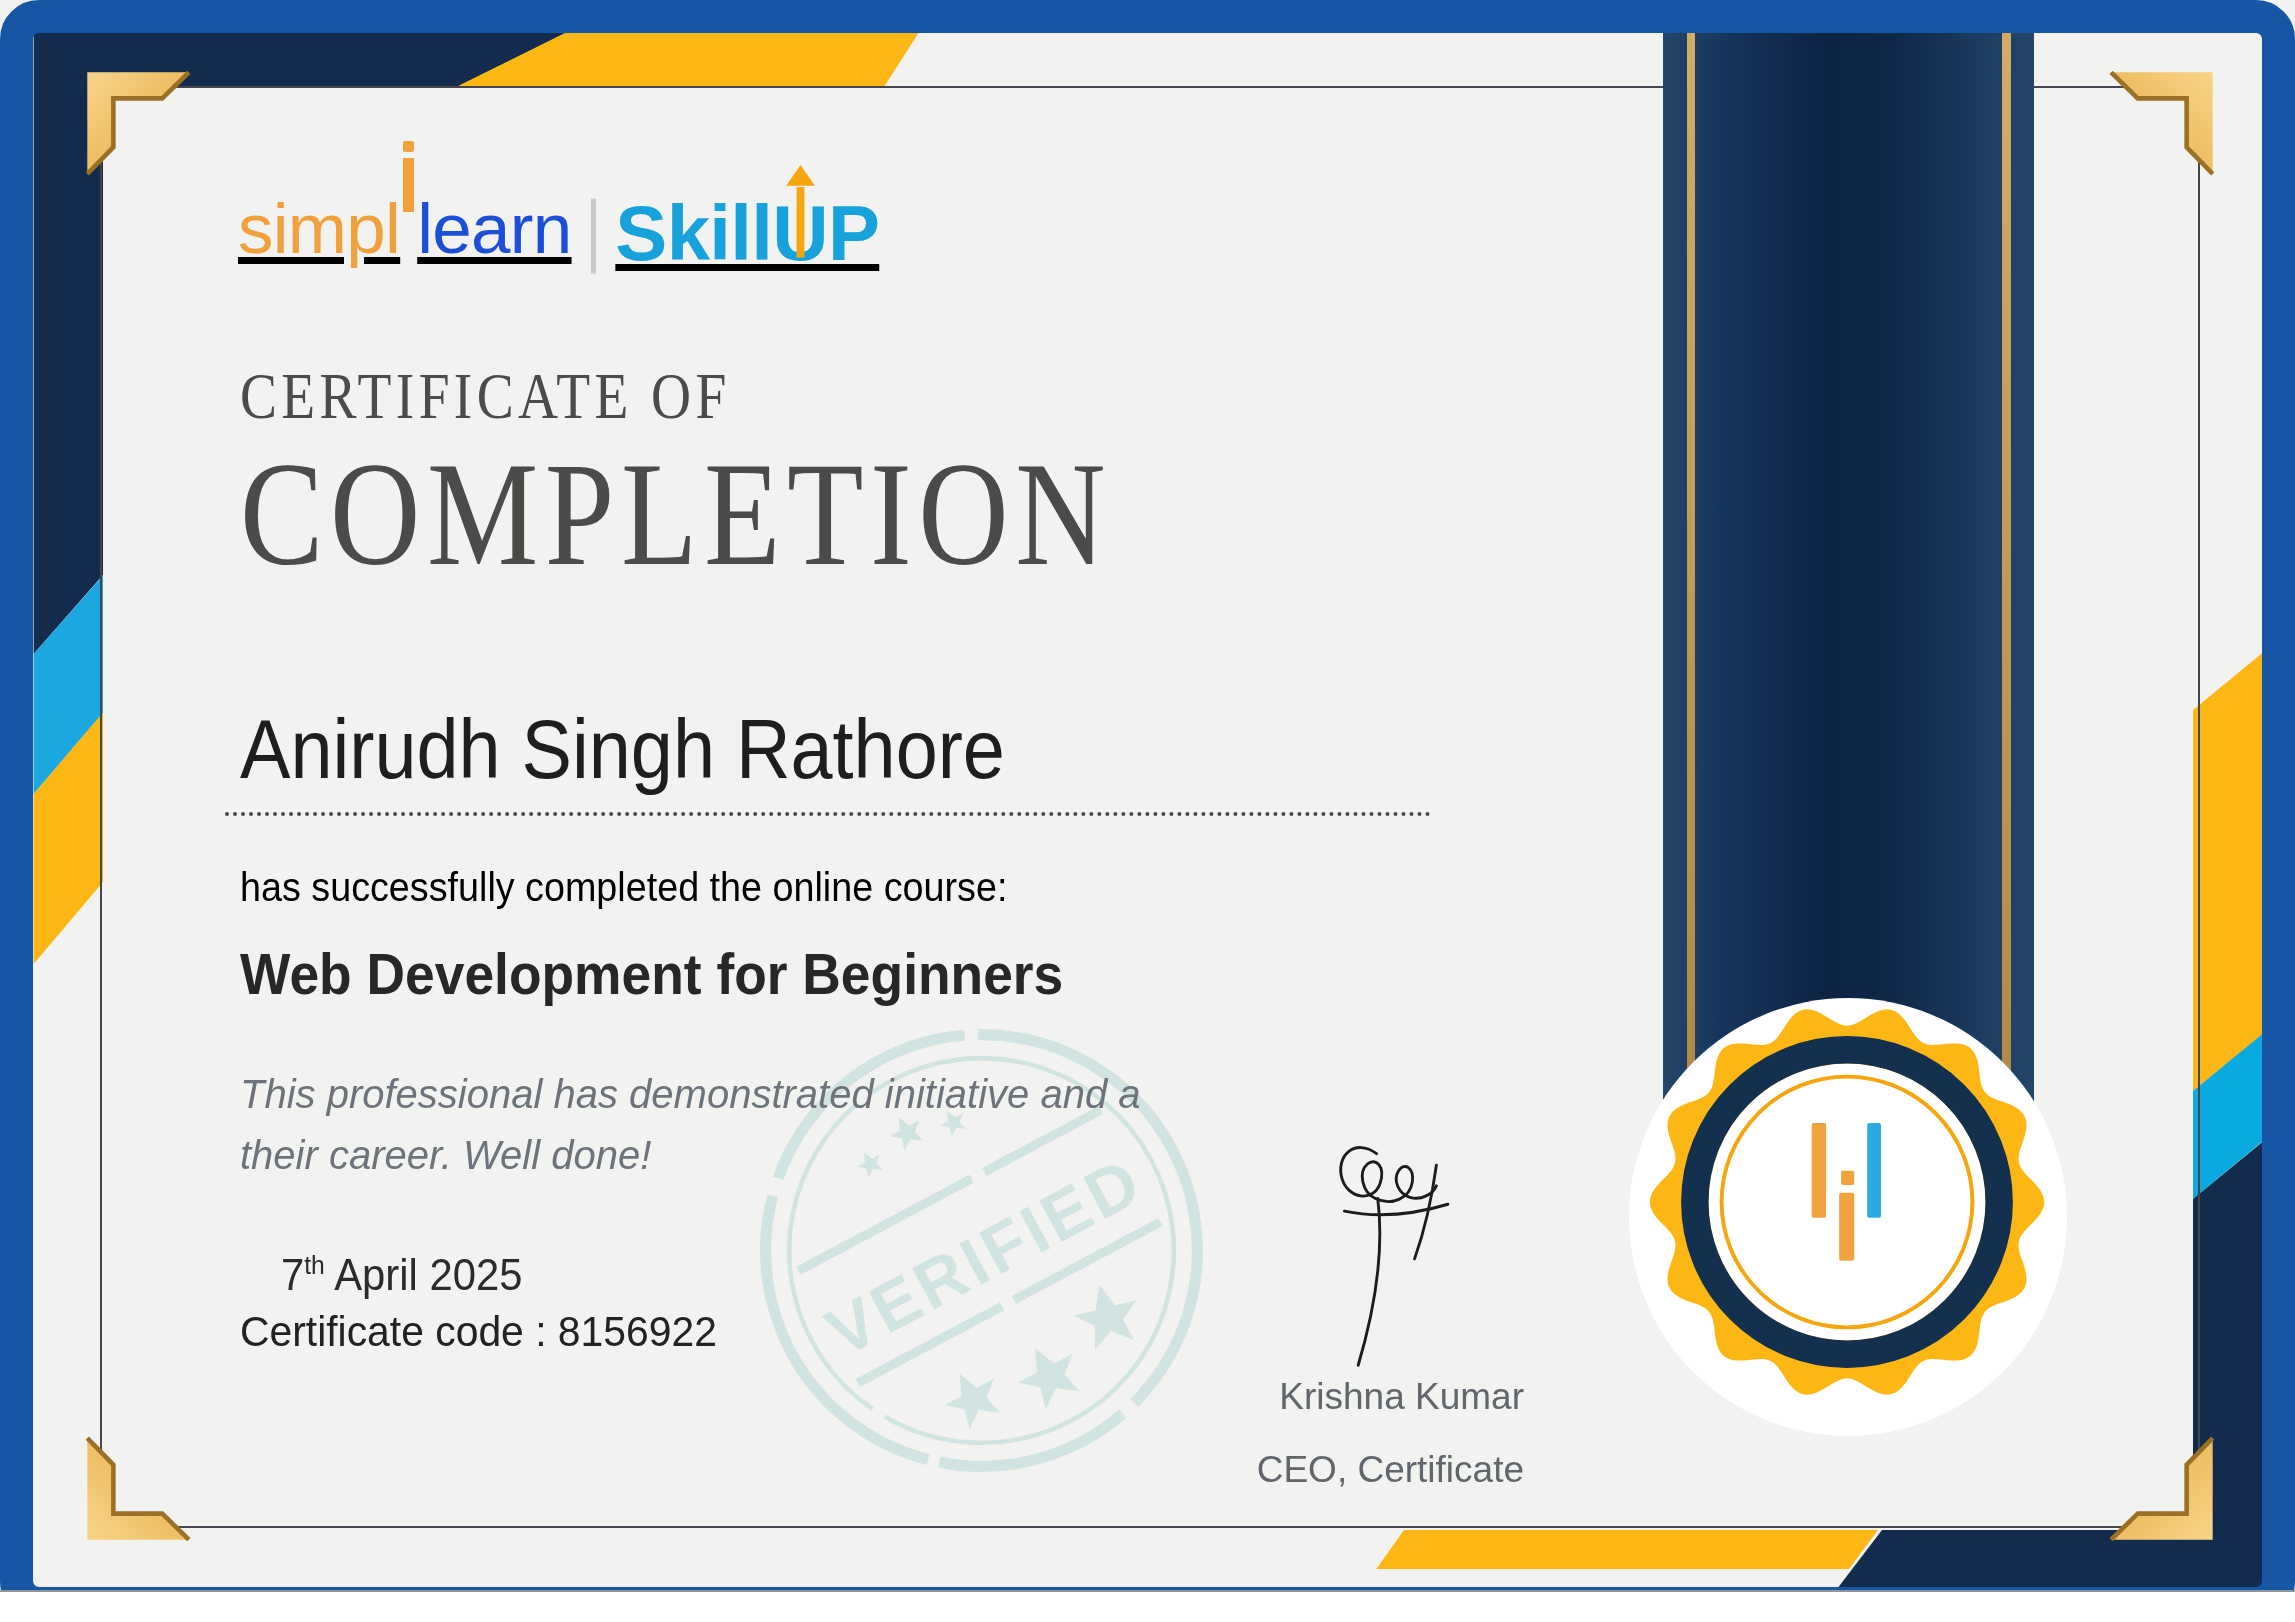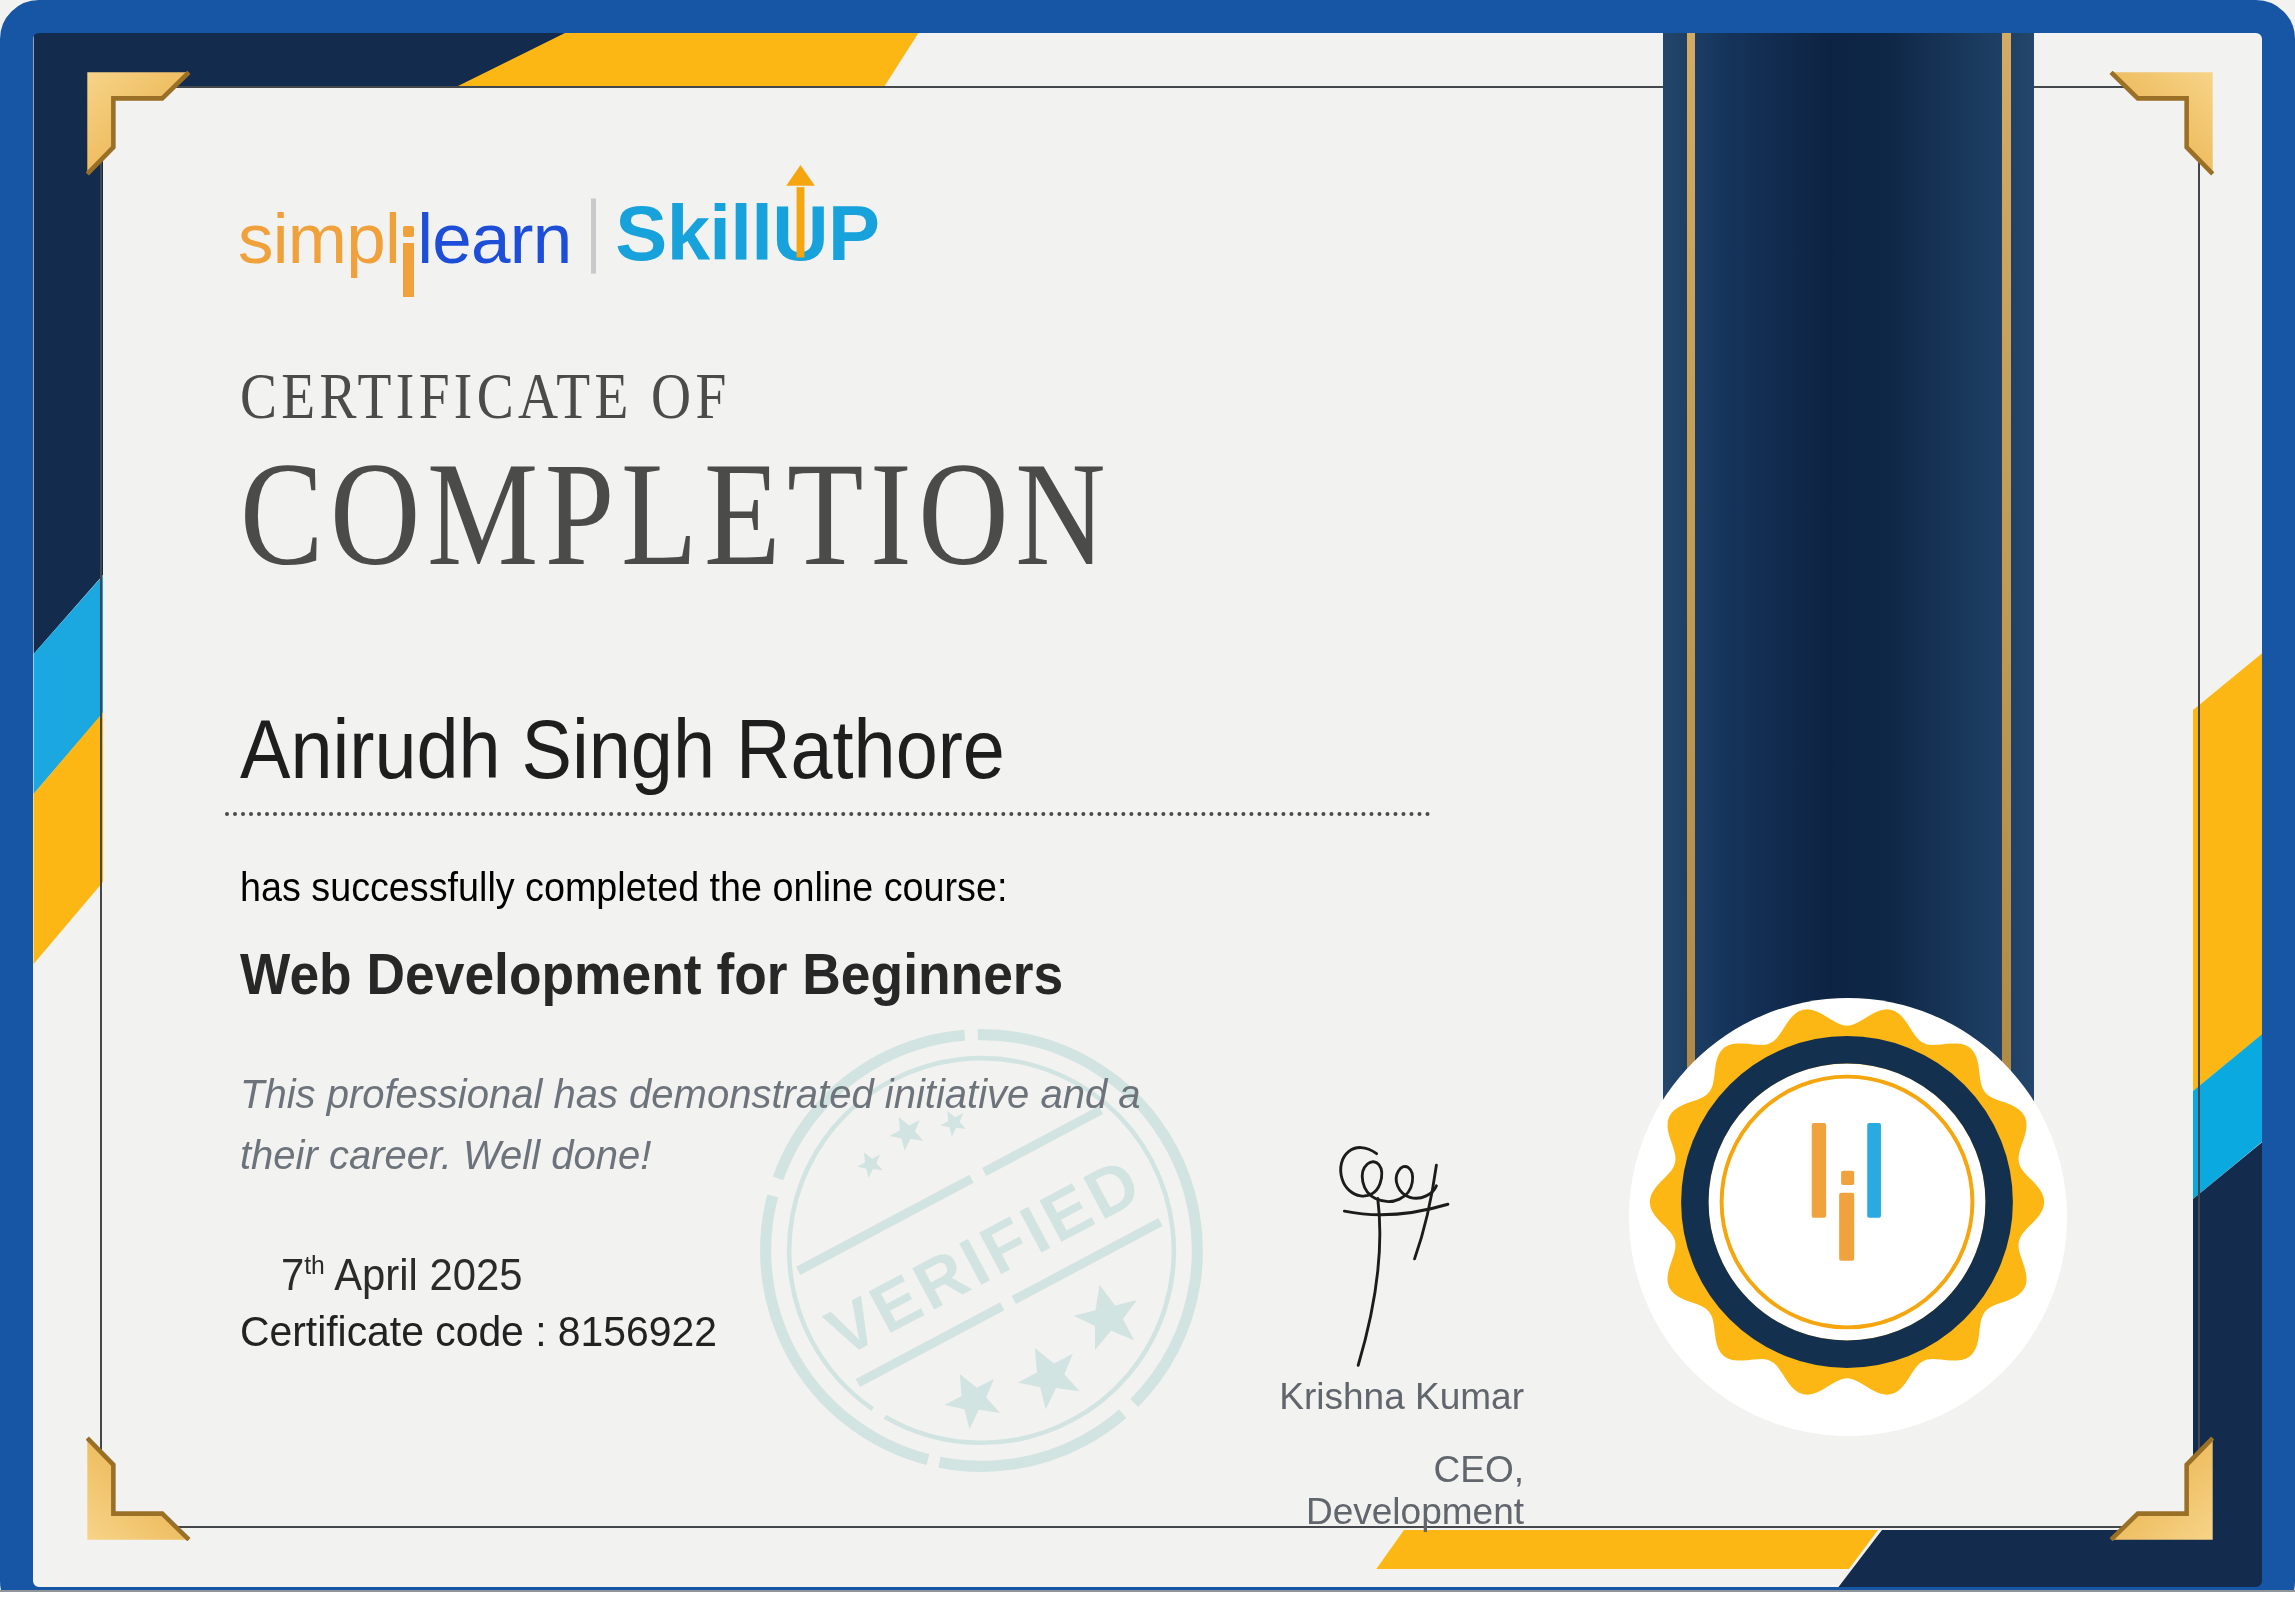--- a/index.html
+++ b/index.html
@@ -36,21 +36,21 @@
   .br-tr{left:2100px;top:71px;transform:scaleX(-1);}
   .br-bl{left:86px;top:1427px;transform:scaleY(-1);}
   .br-br{left:2100px;top:1427px;transform:scale(-1,-1);}
   
   .stamp{position:absolute;left:746px;top:1015px;z-index:3;}
   
   .sx84{display:inline-block;transform:scaleX(.84);transform-origin:left center;white-space:nowrap;}
   .sx90{display:inline-block;transform:scaleX(.90);transform-origin:left center;white-space:nowrap;}
   .sx92{display:inline-block;transform:scaleX(.92);transform-origin:left center;white-space:nowrap;}
   .sx95{display:inline-block;transform:scaleX(.95);transform-origin:left center;white-space:nowrap;}
-  .logo{position:absolute;left:238px;top:188px;display:flex;align-items:flex-end;z-index:6;}
+  .logo{position:absolute;left:238px;top:188px;display:flex;align-items:flex-start;z-index:6;text-decoration:underline;}
   .logo .simpl{font-size:71px;color:#f0a13c;letter-spacing:-0.7px;}
   .logo .learn{font-size:71px;color:#1d4ed8;letter-spacing:-0.7px;}
   .i-mark{position:relative;display:inline-block;width:17px;height:6.5px;}
   .i-mark .dot{position:absolute;left:2.6px;top:-47px;width:11px;height:11px;background:#f0a13c;border-radius:2px;}
   .i-mark .bar{position:absolute;left:2.6px;top:-30px;width:11px;height:54px;background:#f0a13c;}
   .logo .divider{width:4.6px;height:75px;background:#c7c9cb;margin:0 19.6px;align-self:center;transform:translateY(2.6px);}
   .skillup{position:relative;font-size:78px;font-weight:bold;color:#18a2dc;letter-spacing:-0.7px;}
   .skillup .arrow{position:absolute;right:64px;top:-23.5px;width:29px;height:99px;}
   .title-block{position:absolute;left:240px;top:358px;z-index:6;color:#4b4b49;}
   .title-1{font-family:"Liberation Serif",serif;font-size:66px;letter-spacing:5.2px;}
@@ -194,21 +194,21 @@
     <div class="sign">
       <svg class="sig-svg" width="209" height="230" viewBox="0 0 320 400">
         <g fill="none" stroke="#1c1c1c" stroke-width="5" stroke-linecap="round">
           <path d="M148,22 C110,-6 76,26 88,66 C98,100 142,108 154,74 C164,44 146,28 132,40 C116,54 122,88 146,100 C176,114 206,98 210,72 C214,46 196,36 186,52 C176,68 186,92 206,98 C226,104 246,92 252,78"></path>
           <path d="M252,42 C244,100 230,160 214,205"></path>
           <path d="M92,122 C150,134 212,128 272,110"></path>
           <path d="M150,100 C160,180 150,275 116,390"></path>
         </g>
       </svg>
       <div class="s-name">Krishna Kumar</div>
-      <div class="s-role">CEO, Development</div>
+      <div class="s-role">CEO, Certificate</div>
     </div>
 
     <div class="ribbon">
       <div class="stripe st-l"></div>
       <div class="stripe st-r"></div>
     </div>
     <div class="halo"></div>
     <svg class="badge" width="418" height="418" viewBox="0 0 640 640">
       <path d="M622.0,320.0L621.1,326.8L618.6,333.4L614.7,339.9L609.8,346.1L604.2,352.0L598.5,357.7L593.2,363.3L588.7,368.8L585.3,374.3L583.2,380.1L582.6,386.2L583.2,392.6L584.9,399.5L587.3,406.9L590.0,414.5L592.4,422.2L594.2,430.0L594.9,437.5L594.3,444.6L592.1,451.0L588.4,456.7L583.2,461.7L576.9,465.8L569.8,469.2L562.2,472.2L554.6,474.8L547.4,477.5L540.9,480.5L535.4,484.0L531.1,488.3L527.9,493.5L525.6,499.7L524.2,506.6L523.1,514.2L522.2,522.2L521.1,530.3L519.3,538.0L516.7,545.1L513.0,551.2L508.3,556.1L502.5,559.7L495.7,561.9L488.2,562.8L480.3,562.8L472.2,562.2L464.2,561.3L456.5,560.6L449.4,560.5L442.9,561.3L437.1,563.3L432.0,566.5L427.3,571.1L423.0,576.7L418.8,583.1L414.5,590.0L409.9,596.7L405.0,602.9L399.5,608.2L393.6,612.1L387.2,614.4L380.4,615.1L373.4,614.1L366.2,611.8L359.1,608.3L352.0,604.2L345.2,599.9L338.6,596.0L332.3,592.8L326.1,590.7L320.0,590.0L313.9,590.7L307.7,592.8L301.4,596.0L294.8,599.9L288.0,604.2L280.9,608.3L273.8,611.8L266.6,614.1L259.6,615.1L252.8,614.4L246.4,612.1L240.5,608.2L235.0,602.9L230.1,596.7L225.5,590.0L221.2,583.1L217.0,576.7L212.7,571.1L208.0,566.5L202.9,563.3L197.1,561.3L190.6,560.5L183.5,560.6L175.8,561.3L167.8,562.2L159.7,562.8L151.8,562.8L144.3,561.9L137.5,559.7L131.7,556.1L127.0,551.2L123.3,545.1L120.7,538.0L118.9,530.3L117.8,522.2L116.9,514.2L115.8,506.6L114.4,499.7L112.1,493.5L108.9,488.3L104.6,484.0L99.1,480.5L92.6,477.5L85.4,474.8L77.8,472.2L70.2,469.2L63.1,465.8L56.8,461.7L51.6,456.7L47.9,451.0L45.7,444.6L45.1,437.5L45.8,430.0L47.6,422.2L50.0,414.5L52.7,406.9L55.1,399.5L56.8,392.6L57.4,386.2L56.8,380.1L54.7,374.3L51.3,368.8L46.8,363.3L41.5,357.7L35.8,352.0L30.2,346.1L25.3,339.9L21.4,333.4L18.9,326.8L18.0,320.0L18.9,313.2L21.4,306.6L25.3,300.1L30.2,293.9L35.8,288.0L41.5,282.3L46.8,276.7L51.3,271.2L54.7,265.7L56.8,259.9L57.4,253.8L56.8,247.4L55.1,240.5L52.7,233.1L50.0,225.5L47.6,217.8L45.8,210.0L45.1,202.5L45.7,195.4L47.9,189.0L51.6,183.3L56.8,178.3L63.1,174.2L70.2,170.8L77.8,167.8L85.4,165.2L92.6,162.5L99.1,159.5L104.6,156.0L108.9,151.7L112.1,146.5L114.4,140.3L115.8,133.4L116.9,125.8L117.8,117.8L118.9,109.7L120.7,102.0L123.3,94.9L127.0,88.8L131.7,83.9L137.5,80.3L144.3,78.1L151.8,77.2L159.7,77.2L167.8,77.8L175.8,78.7L183.5,79.4L190.6,79.5L197.1,78.7L202.9,76.7L208.0,73.5L212.7,68.9L217.0,63.3L221.2,56.9L225.5,50.0L230.1,43.3L235.0,37.1L240.5,31.8L246.4,27.9L252.8,25.6L259.6,24.9L266.6,25.9L273.8,28.2L280.9,31.7L288.0,35.8L294.8,40.1L301.4,44.0L307.7,47.2L313.9,49.3L320.0,50.0L326.1,49.3L332.3,47.2L338.6,44.0L345.2,40.1L352.0,35.8L359.1,31.7L366.2,28.2L373.4,25.9L380.4,24.9L387.2,25.6L393.6,27.9L399.5,31.8L405.0,37.1L409.9,43.3L414.5,50.0L418.8,56.9L423.0,63.3L427.3,68.9L432.0,73.5L437.1,76.7L442.9,78.7L449.4,79.5L456.5,79.4L464.2,78.7L472.2,77.8L480.3,77.2L488.2,77.2L495.7,78.1L502.5,80.3L508.3,83.9L513.0,88.8L516.7,94.9L519.3,102.0L521.1,109.7L522.2,117.8L523.1,125.8L524.2,133.4L525.6,140.3L527.9,146.5L531.1,151.7L535.4,156.0L540.9,159.5L547.4,162.5L554.6,165.2L562.2,167.8L569.8,170.8L576.9,174.2L583.2,178.3L588.4,183.3L592.1,189.0L594.3,195.4L594.9,202.5L594.2,210.0L592.4,217.8L590.0,225.5L587.3,233.1L584.9,240.5L583.2,247.4L582.6,253.8L583.2,259.9L585.3,265.7L588.7,271.2L593.2,276.7L598.5,282.3L604.2,288.0L609.8,293.9L614.7,300.1L618.6,306.6L621.1,313.2L622.0,320.0Z" fill="#fdb714"></path>
       <circle cx="320" cy="320" r="212" fill="#ffffff"></circle>

